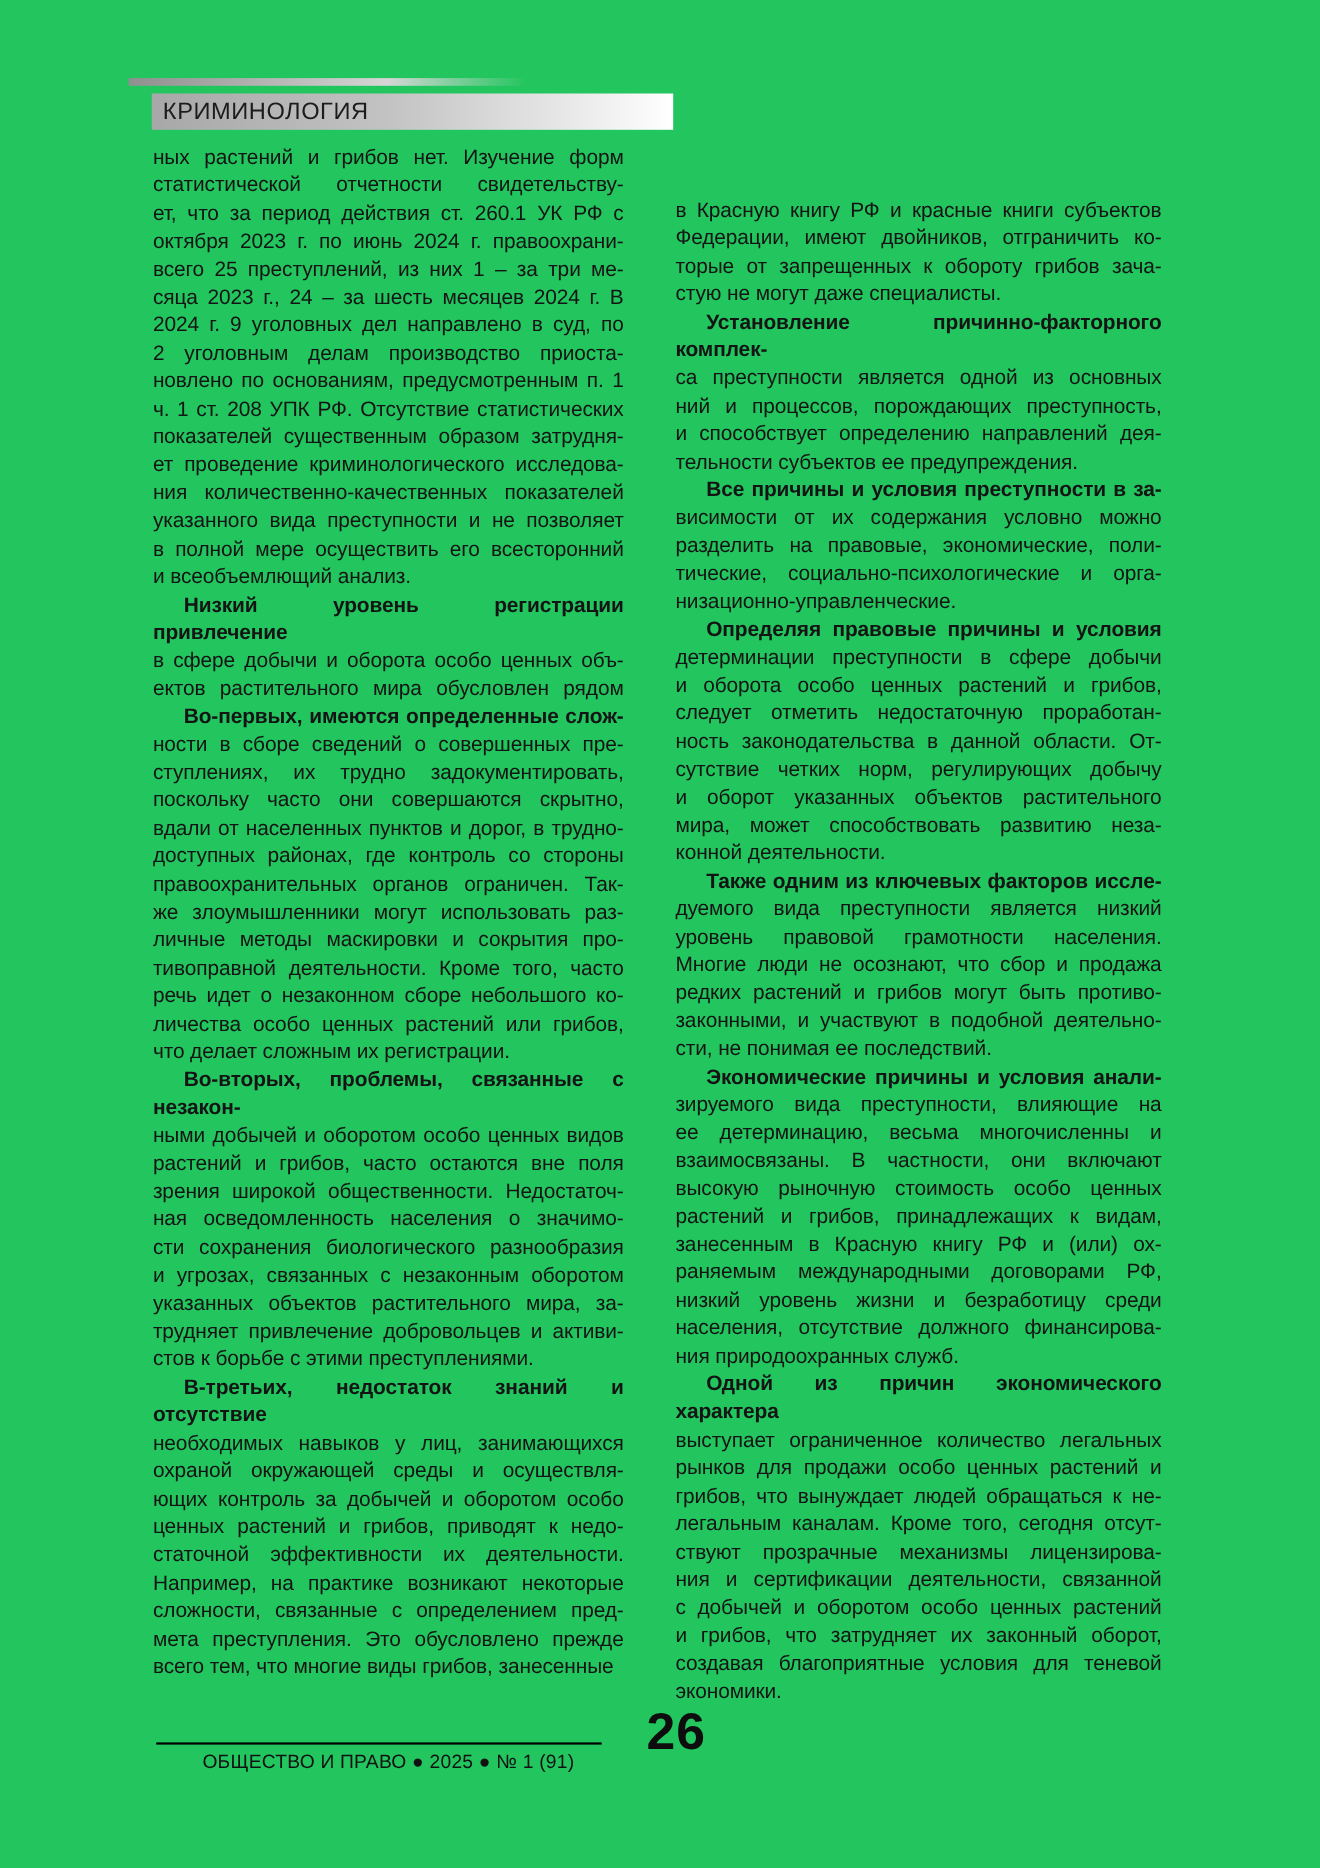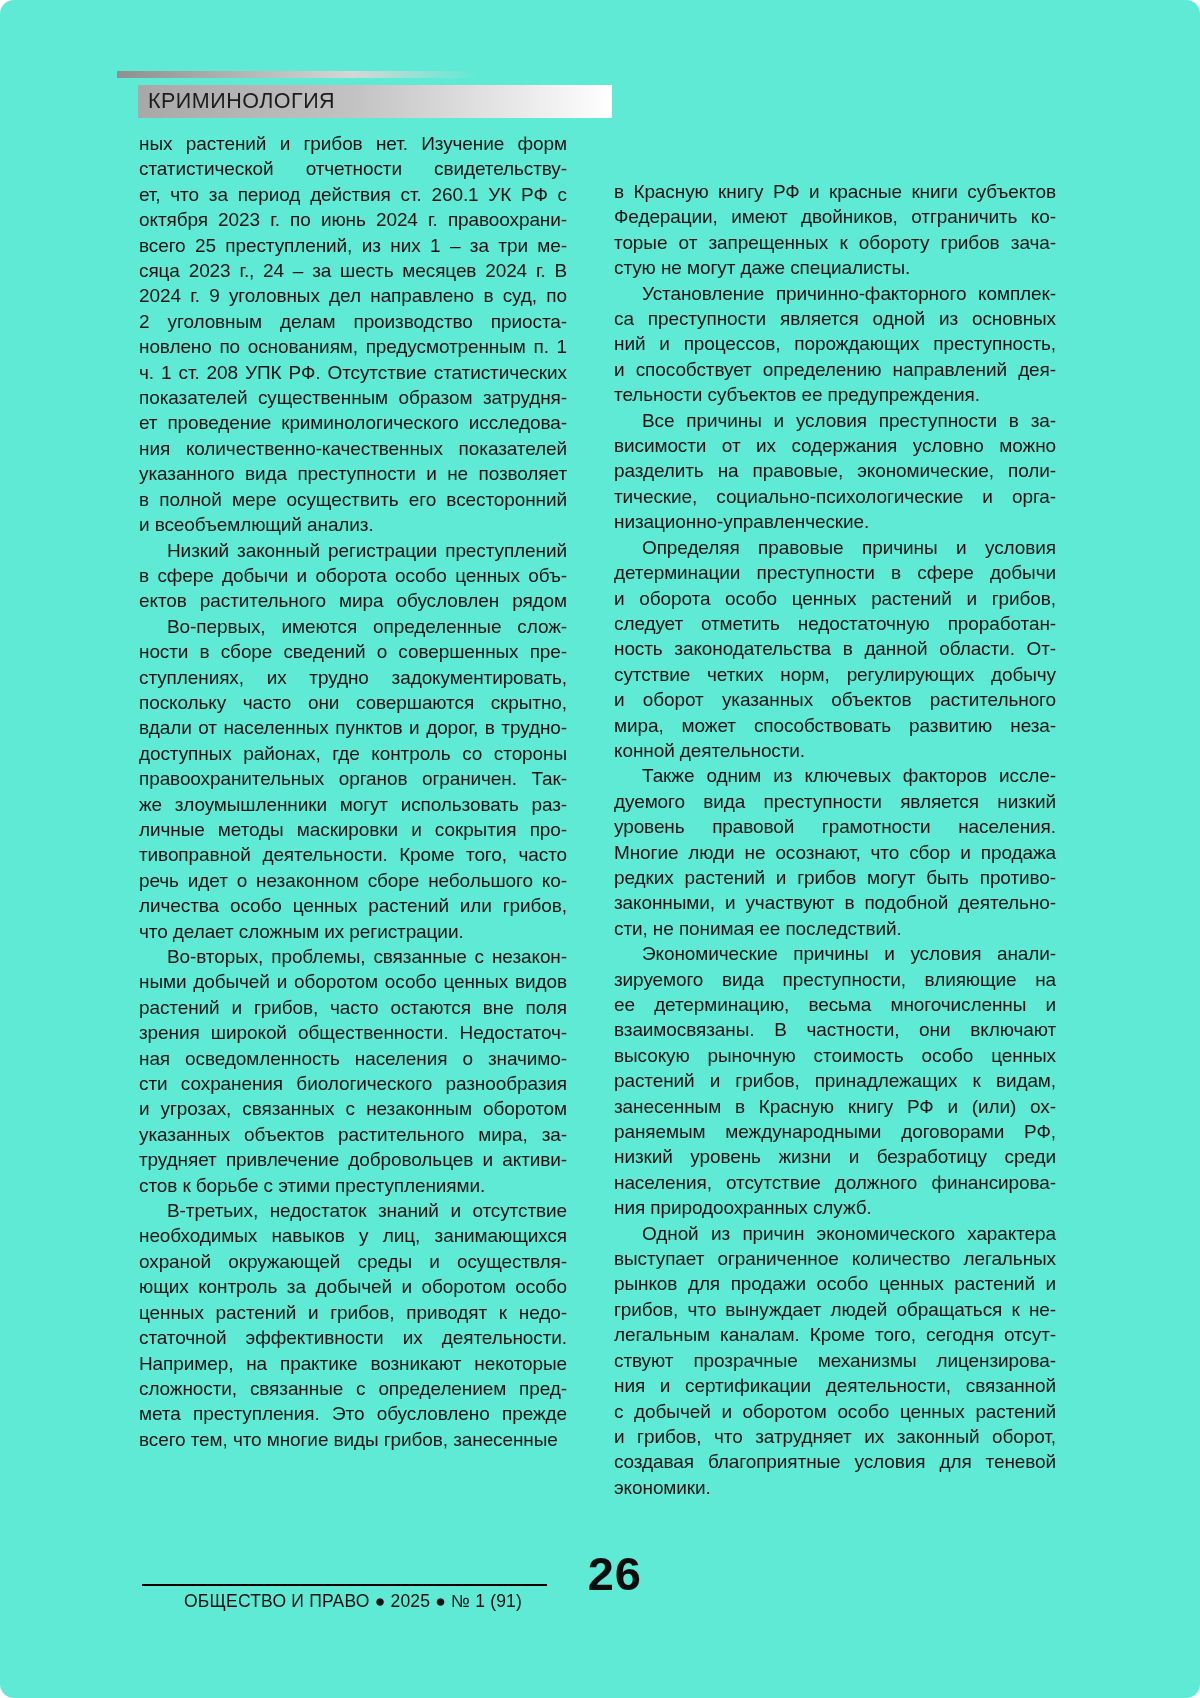--- a/index.html
+++ b/index.html
@@ -1,24 +1,23 @@
 <!DOCTYPE html>
 <html lang="ru"><head>
 <meta charset="utf-8">
 <style>
   html, body { margin: 0; padding: 0; background: #ffffff; }
   .page {
     position: relative;
     width: 1200px;
     height: 1698px;
-    background: #5eead4;
+    background: #22c55e;
     font-family: "Liberation Sans", sans-serif;
     color: #161616;
     overflow: hidden;
-    border-radius: 14px;
   }
   
   .rubric-strip {
     position: absolute;
     left: 117px; top: 71px;
     width: 362px; height: 7px;
     background: linear-gradient(to right, #8f8f8f, #d6d6d6 65%, rgba(255,255,255,0));
   }
   .rubric-bar {
     position: absolute;
@@ -40,21 +39,21 @@
     font-size: 19px;
     line-height: 25.4px;
     letter-spacing: -0.1px;
     color: #141414;
   }
   .col-left  { left: 139px; width: 428px; }
   .col-right { left: 614px; width: 442px; margin-top: 48px; }
   .para { margin: 0; }
   .line { text-align: justify; text-align-last: justify; }
   .line.last { text-align-last: left; }
-  .para.indent .line:first-child { text-indent: 28px; }
+  .para.indent .line:first-child { text-indent: 28px; font-weight: bold; }
   
   .footer-rule {
     position: absolute;
     left: 142px; top: 1584px;
     width: 405px; height: 2px;
     background: #000000;
   }
   .page-number {
     position: absolute;
     left: 552px; top: 1546px;
@@ -96,21 +95,21 @@
         <div class="line">новлено по основаниям, предусмотренным п. 1</div>
         <div class="line">ч. 1 ст. 208 УПК РФ. Отсутствие статистических</div>
         <div class="line">показателей существенным образом затрудня-</div>
         <div class="line">ет проведение криминологического исследова-</div>
         <div class="line">ния количественно-качественных показателей</div>
         <div class="line">указанного вида преступности и не позволяет</div>
         <div class="line">в полной мере осуществить его всесторонний</div>
         <div class="line last">и всеобъемлющий анализ.</div>
       </div>
       <div class="para indent">
-        <div class="line">Низкий законный регистрации преступлений</div>
+        <div class="line">Низкий уровень регистрации привлечение</div>
         <div class="line">в сфере добычи и оборота особо ценных объ-</div>
         <div class="line">ектов растительного мира обусловлен рядом</div>
       </div>
       <div class="para indent">
         <div class="line">Во-первых, имеются определенные слож-</div>
         <div class="line">ности в сборе сведений о совершенных пре-</div>
         <div class="line">ступлениях, их трудно задокументировать,</div>
         <div class="line">поскольку часто они совершаются скрытно,</div>
         <div class="line">вдали от населенных пунктов и дорог, в трудно-</div>
         <div class="line">доступных районах, где контроль со стороны</div>

